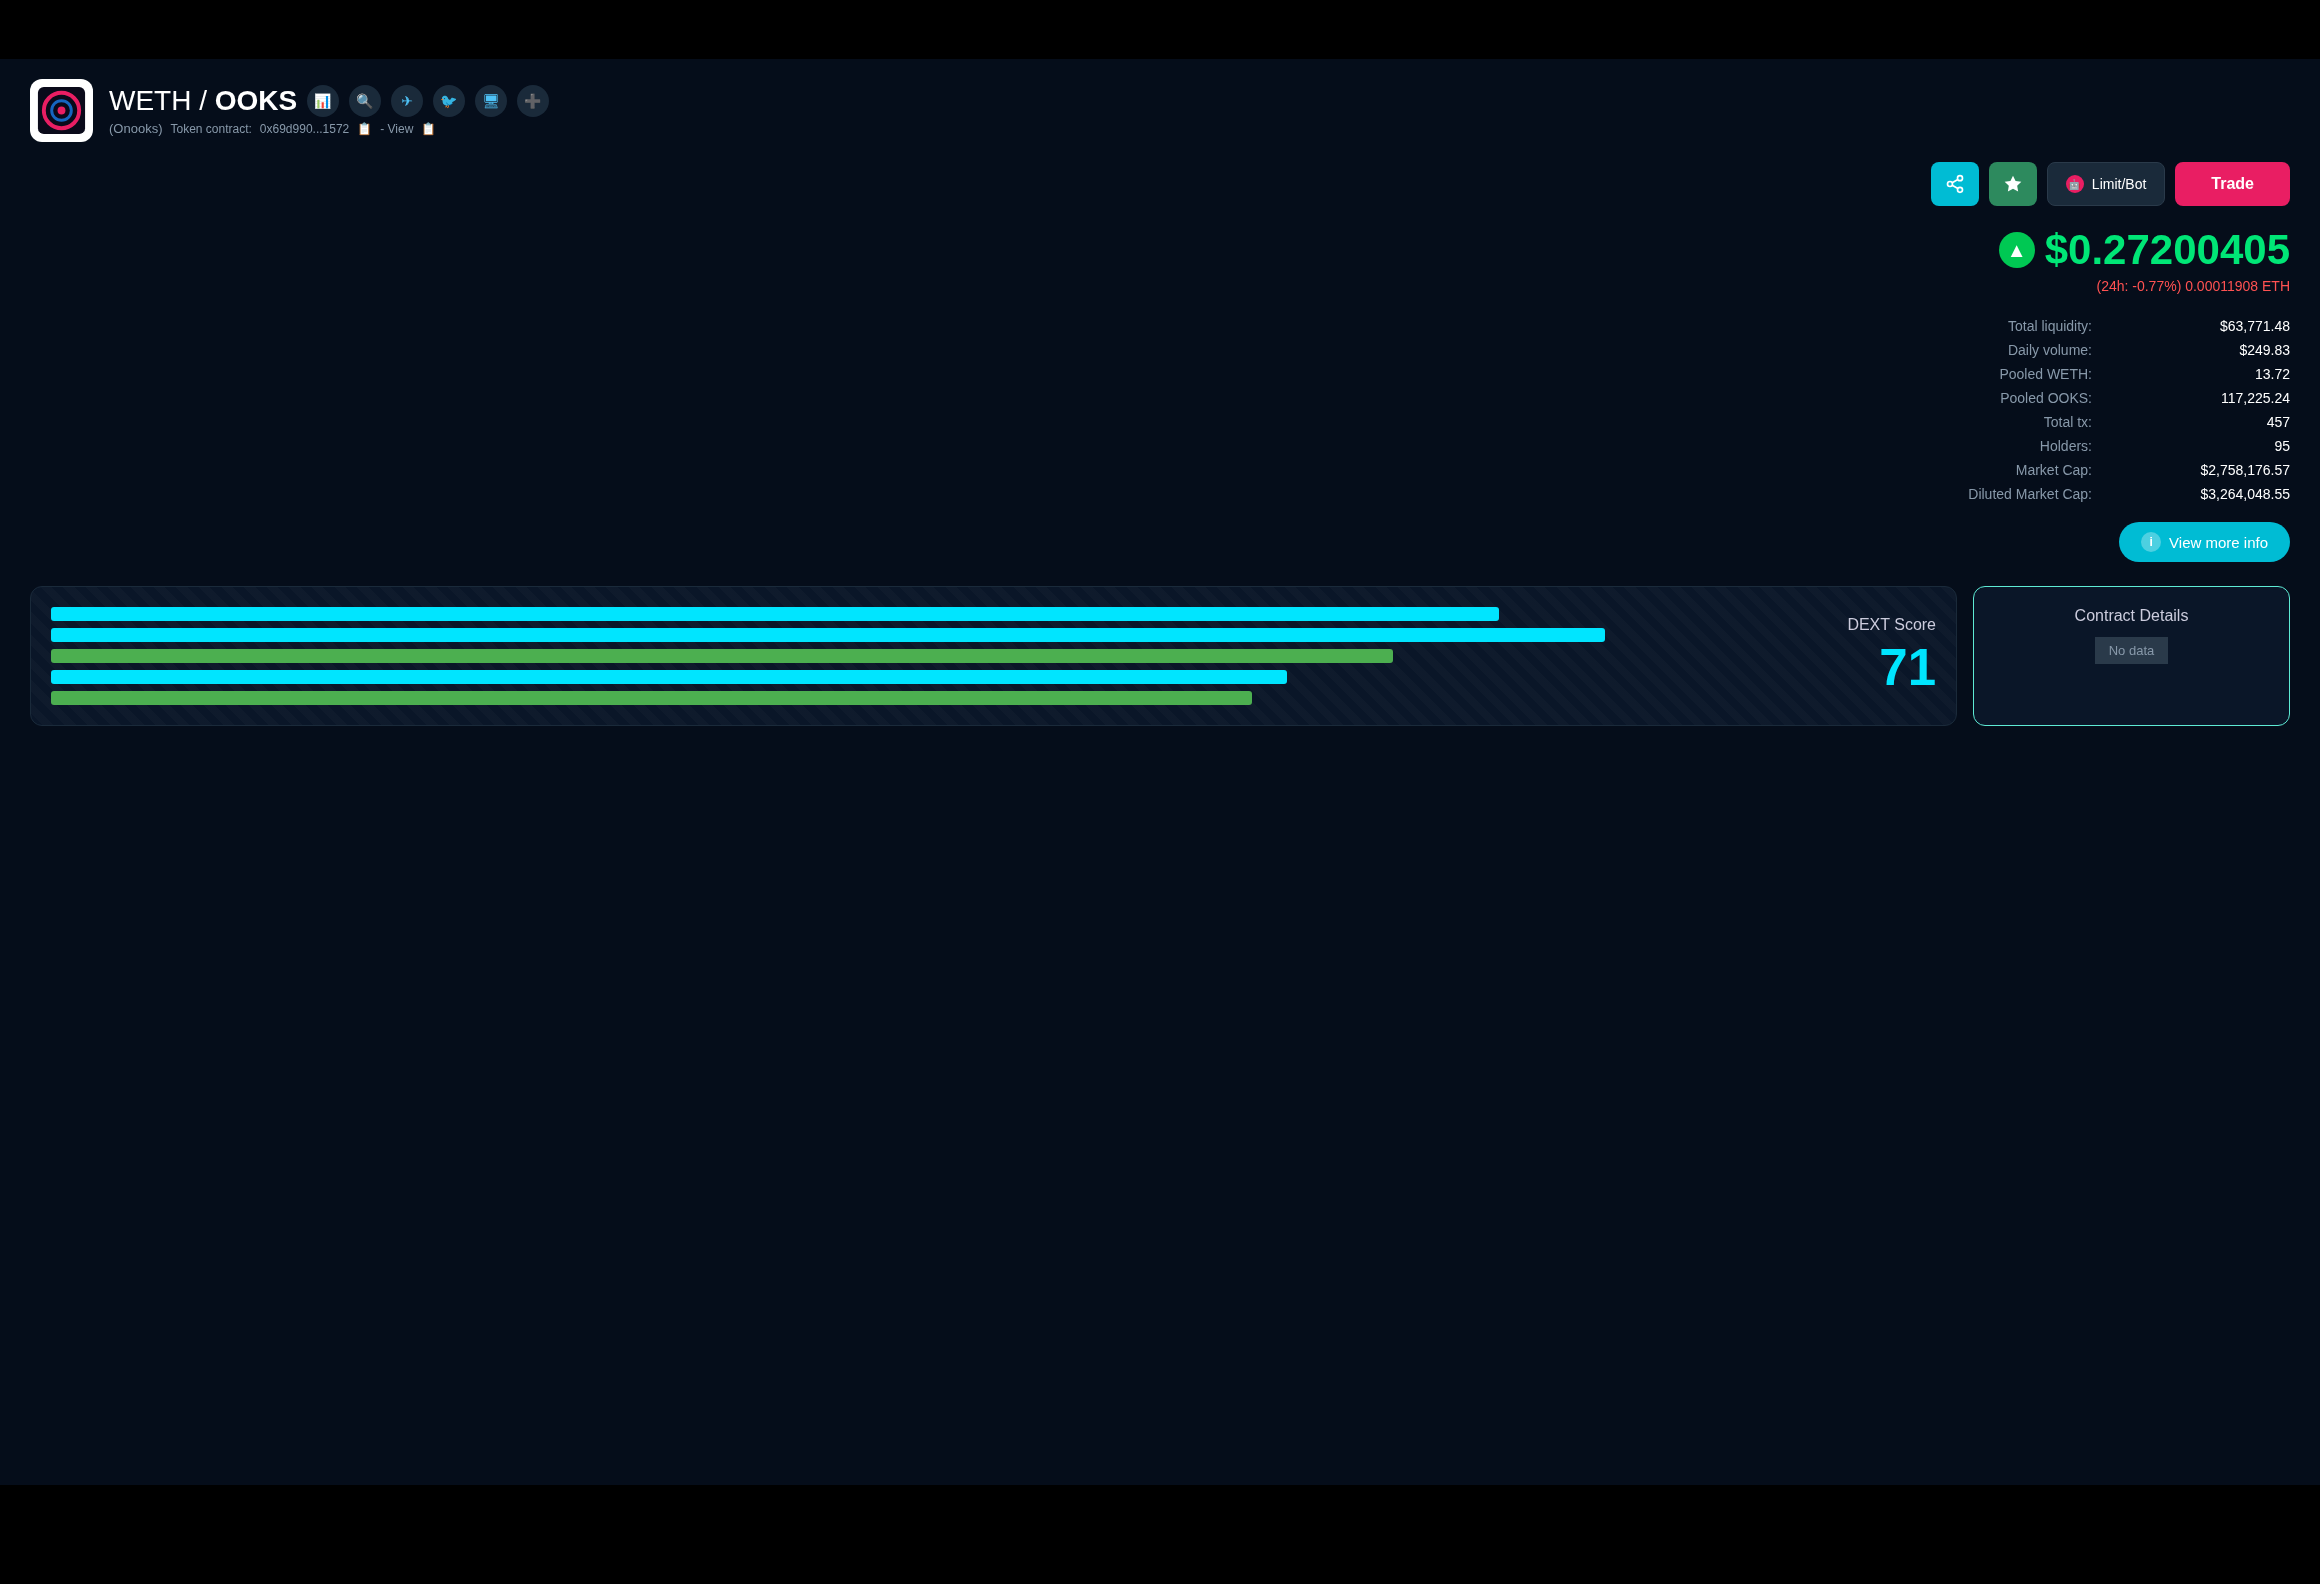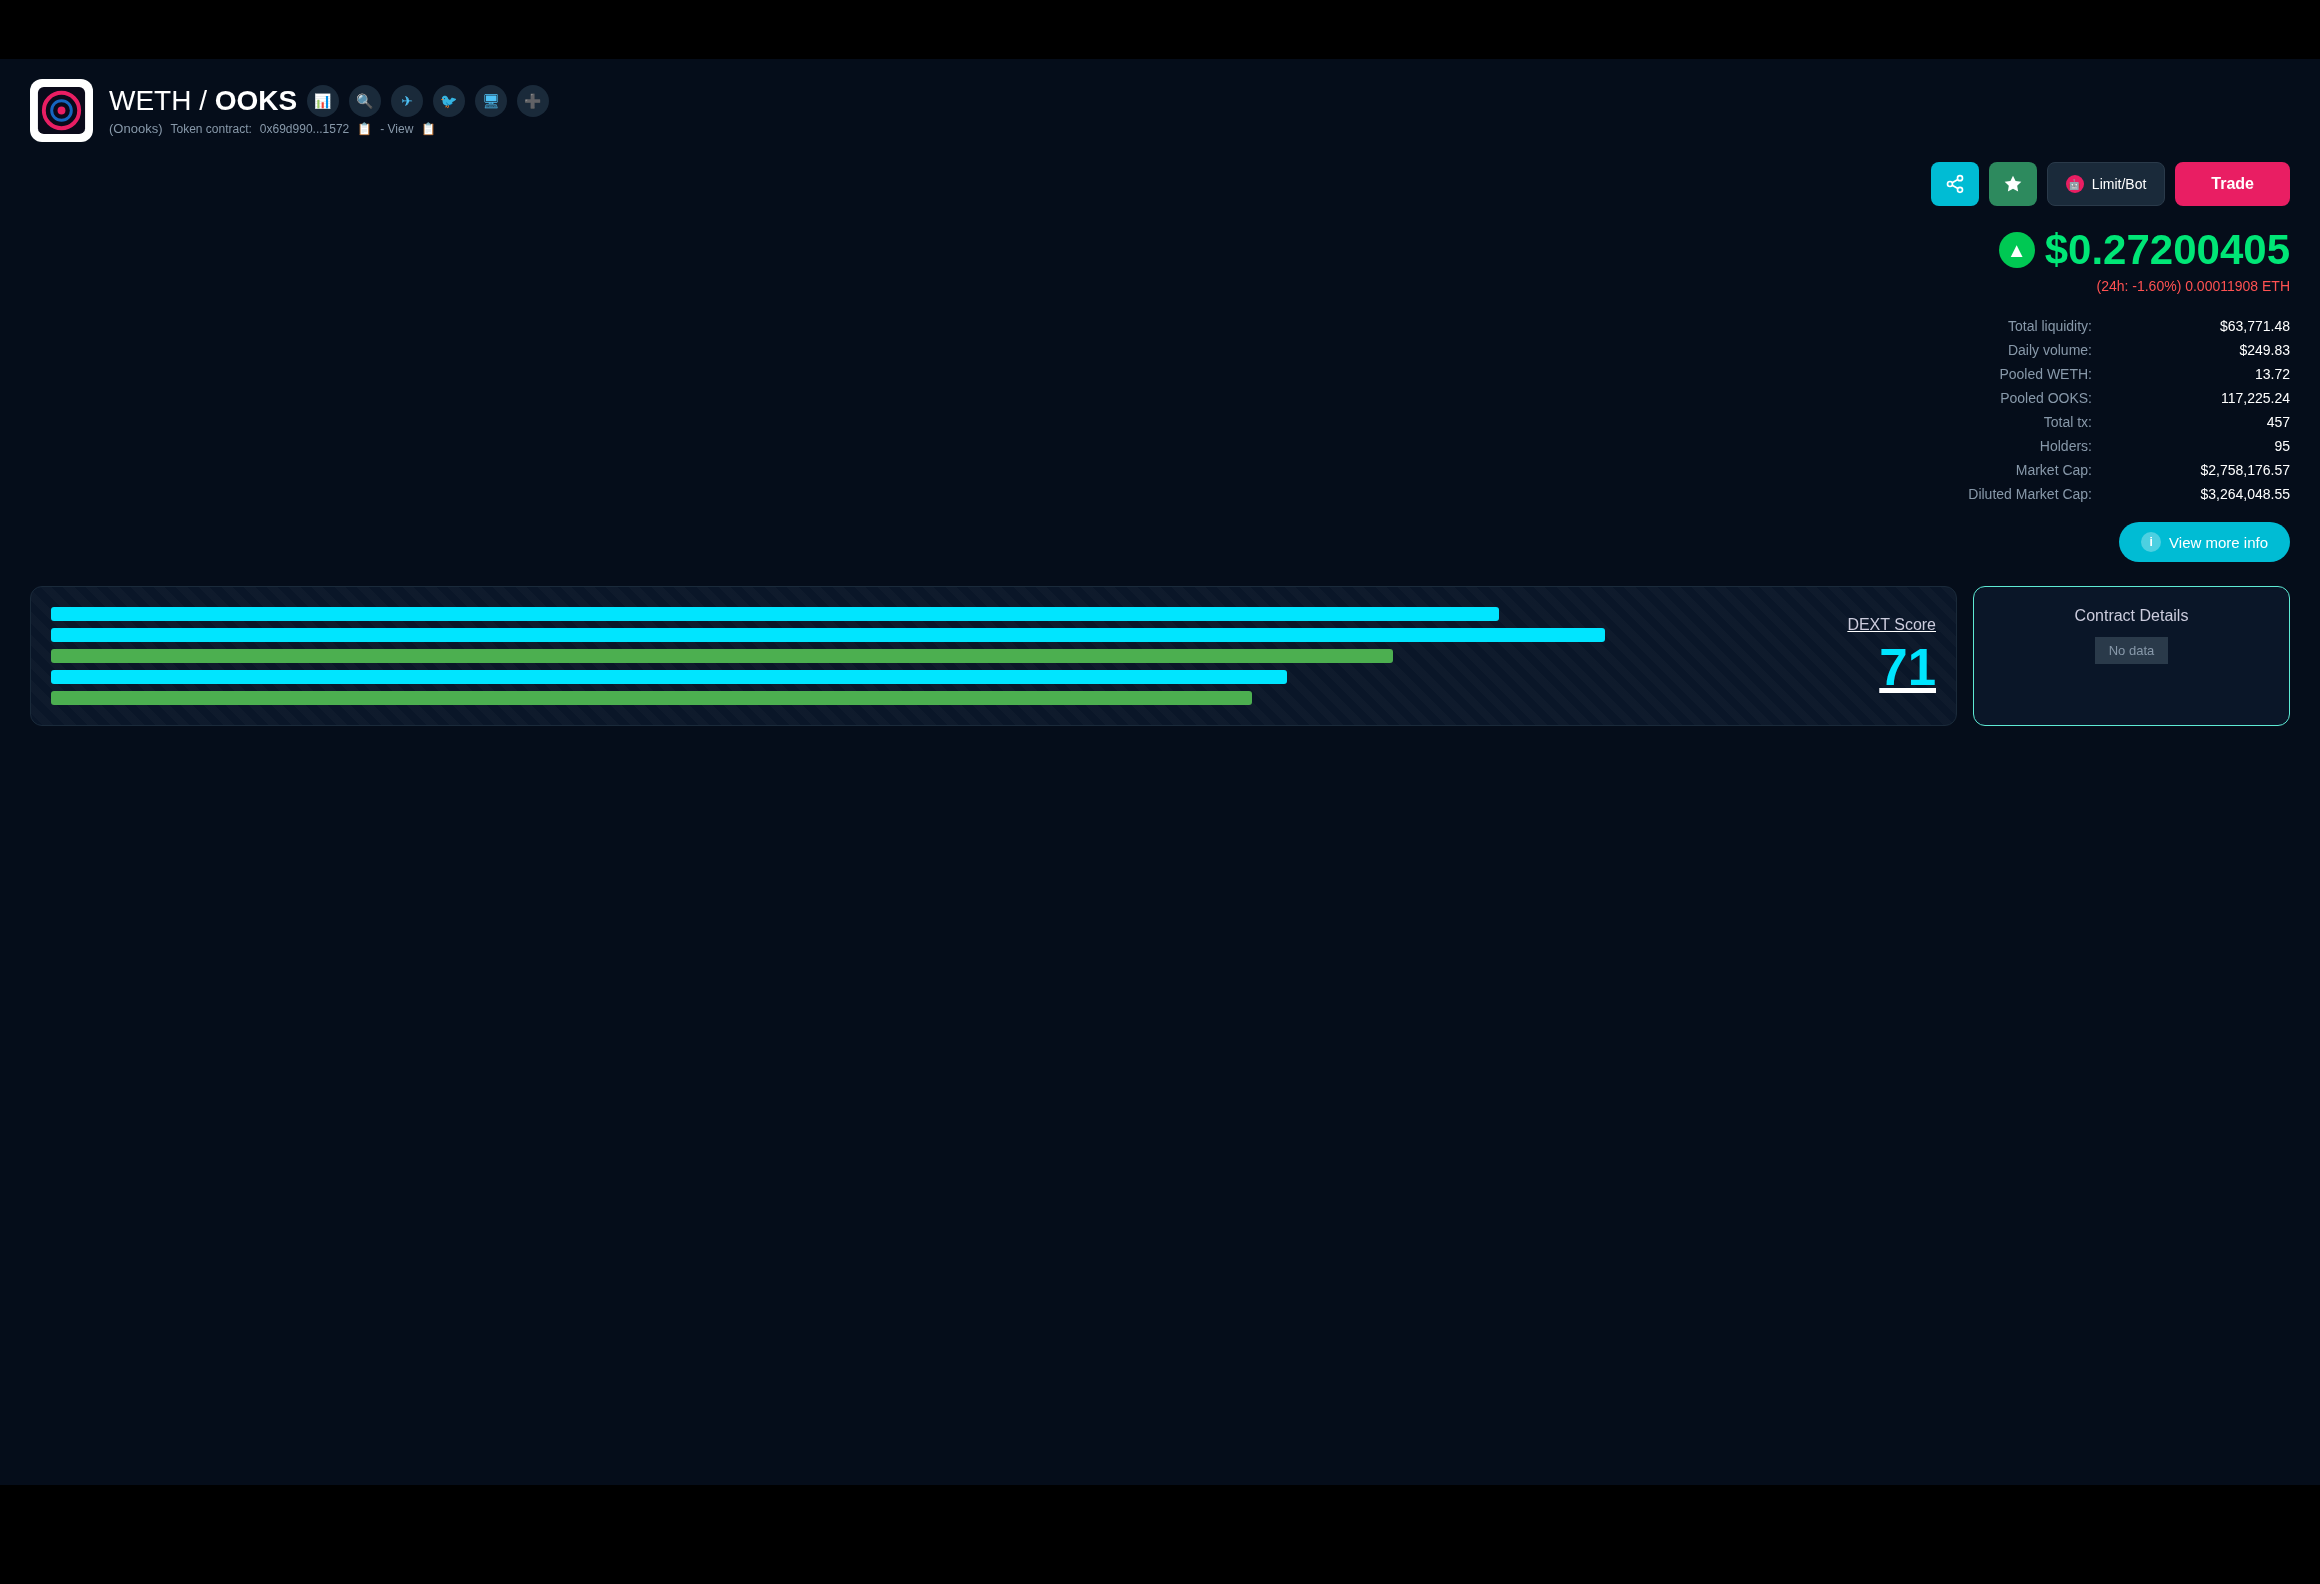--- a/index.html
+++ b/index.html
@@ -305,21 +305,20 @@
         transparent 8px,
         rgba(255,255,255,0.02) 8px,
         rgba(255,255,255,0.02) 16px
       );
     }
 
     .dext-card-inner {
       display: flex;
       align-items: center;
       justify-content: space-between;
-      text-decoration: underline;
     }
 
     .dext-bars {
       display: flex;
       flex-direction: column;
       gap: 7px;
       flex: 1;
       padding-right: 30px;
     }
 
@@ -444,21 +443,21 @@
     <button class="btn-trade">
       <span>Trade</span>
     </button>
   </div>
 
   <div class="price-section">
     <div class="price-row">
       <div class="price-up-icon">▲</div>
       <span class="price-value">$0.27200405</span>
     </div>
-    <div class="price-change">(24h: -1.60%) 0.00011908 ETH</div>
+    <div class="price-change">(24h: -0.77%) 0.00011908 ETH</div>
   </div>
 
   <div class="stats-table" id="stats-container">
       <div class="stats-row">
         <span class="stats-label">Total liquidity:</span>
         <span class="stats-value">$63,771.48</span>
       </div>
       <div class="stats-row">
         <span class="stats-label">Daily volume:</span>
         <span class="stats-value">$249.83</span>

